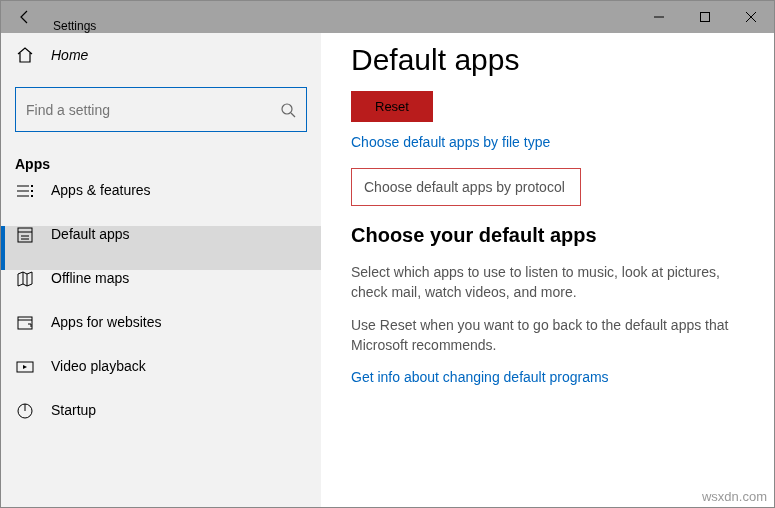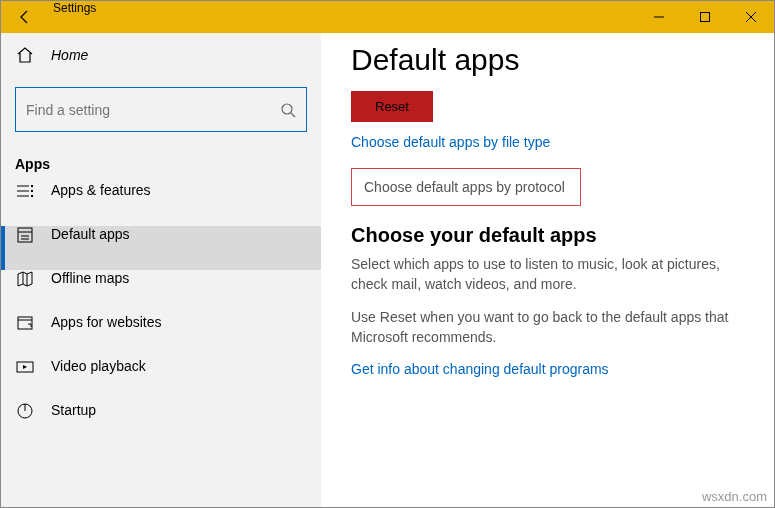--- a/index.html
+++ b/index.html
@@ -14,22 +14,22 @@
 }
 .window {
   display: flex;
   flex-direction: column;
   height: 100%;
   border: 1px solid #888;
 }
 .titlebar {
   height: 32px;
   display: flex;
-  align-items: flex-start;
-  background: #eab308;
+  align-items: flex-end;
+  background: #a3a3a3;
 }
 .titlebar .back {
   width: 48px;
   display: flex;
   justify-content: center;
   align-items: center;
   height: 100%;
 }
 .titlebar .title {
   font-size: 12px;
@@ -138,21 +138,21 @@
   color: #555;
   font-size: 14px;
   margin-bottom: 18px;
   display: block;
   width: 230px;
 }
 .main h2 {
   font-weight: 600;
   font-size: 20px;
   margin-top: 10px;
-  margin-bottom: 8px;
+  margin-bottom: 16px;
 }
 .para {
   color: #555;
   font-size: 14px;
   line-height: 1.4;
   margin-bottom: 14px;
 }
 .watermark {
   position: absolute;
   bottom: 4px;

